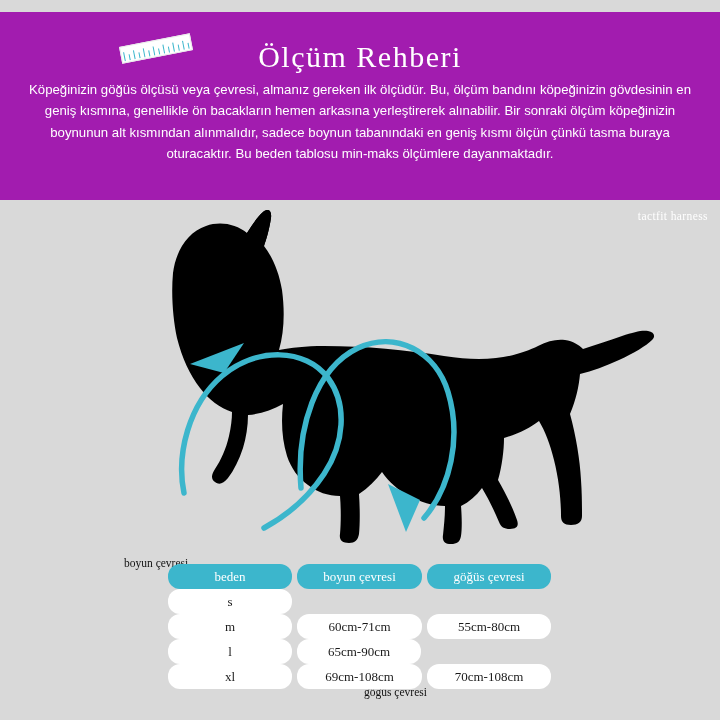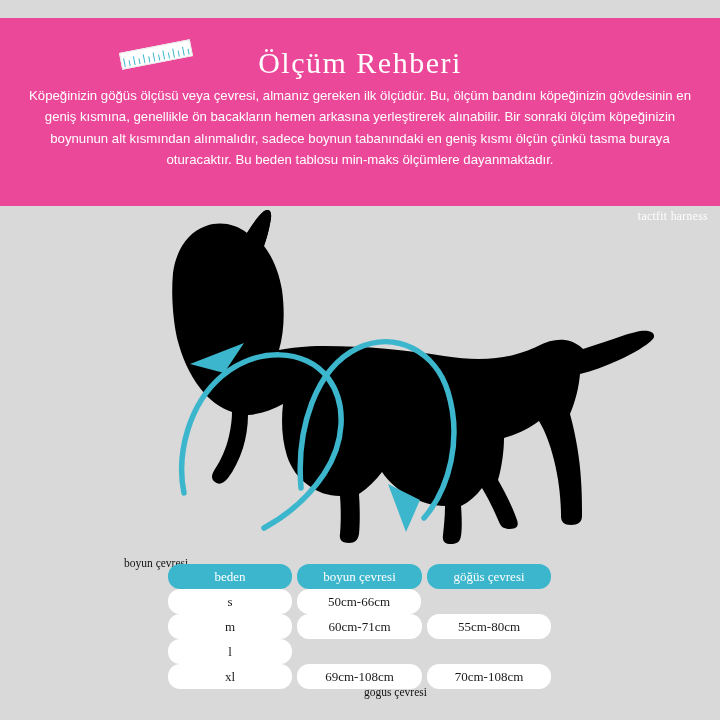--- a/index.html
+++ b/index.html
@@ -17,24 +17,24 @@
     position: relative;
     width: 720px;
     height: 720px;
     background: #d9d9d9;
     overflow: hidden;
   }
 
   
   .header {
     position: absolute;
-    left: 0; top: 18px;
+    left: 0; top: 12px;
     width: 720px;
     height: 188px;
-    background: #ec4899;
+    background: #a21caf;
     box-sizing: border-box;
     padding: 14px 18px 10px 18px;
     text-align: center;
   }
   .header-title {
     color: #ffffff;
     font-size: 30px;
     letter-spacing: 1.5px;
     font-weight: normal;
     margin: 14px 0 6px 0;
@@ -303,31 +303,31 @@
 
   <div class="table">
     <div class="trow head">
       <div class="cell c1">beden</div>
       <div class="cell c2">boyun çevresi</div>
       <div class="cell c3">göğüs çevresi</div>
     </div>
 
     <div class="trow data">
       <div class="cell c1">s</div>
-      <div class="cell c3">50cm-66cm</div>
     </div>
 
     <div class="trow data">
       <div class="cell c1">m</div>
       <div class="cell c2">60cm-71cm</div>
       <div class="cell c3">55cm-80cm</div>
     </div>
 
     <div class="trow data">
       <div class="cell c1">l</div>
+      <div class="cell c3">65cm-90cm</div>
     </div>
 
     <div class="trow data">
       <div class="cell c1">xl</div>
       <div class="cell c2">69cm-108cm</div>
       <div class="cell c3">70cm-108cm</div>
     </div>
   </div>
 
 </div>

